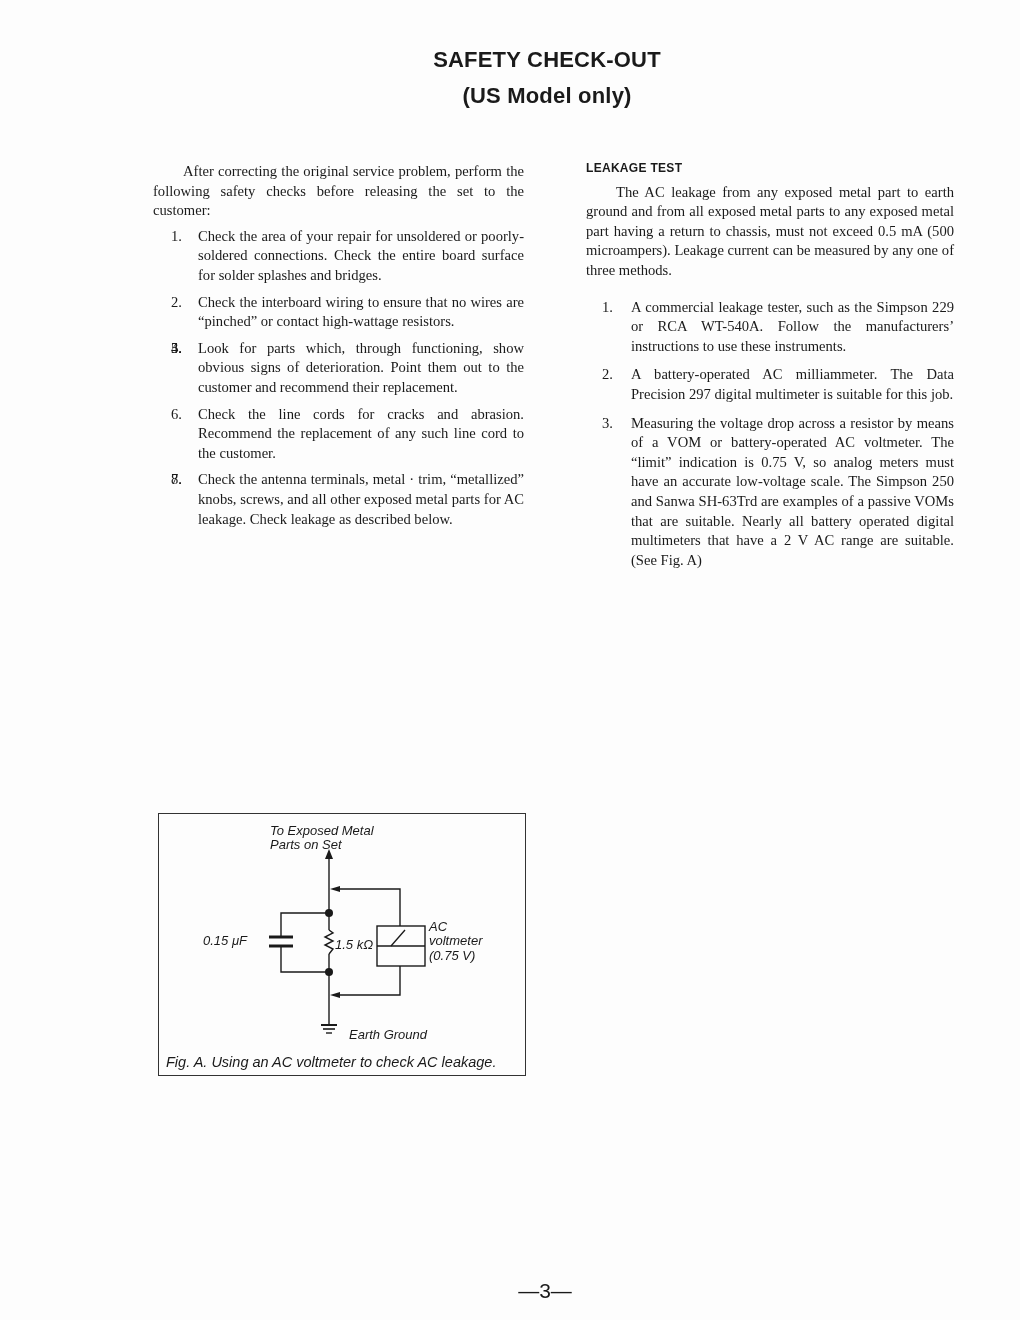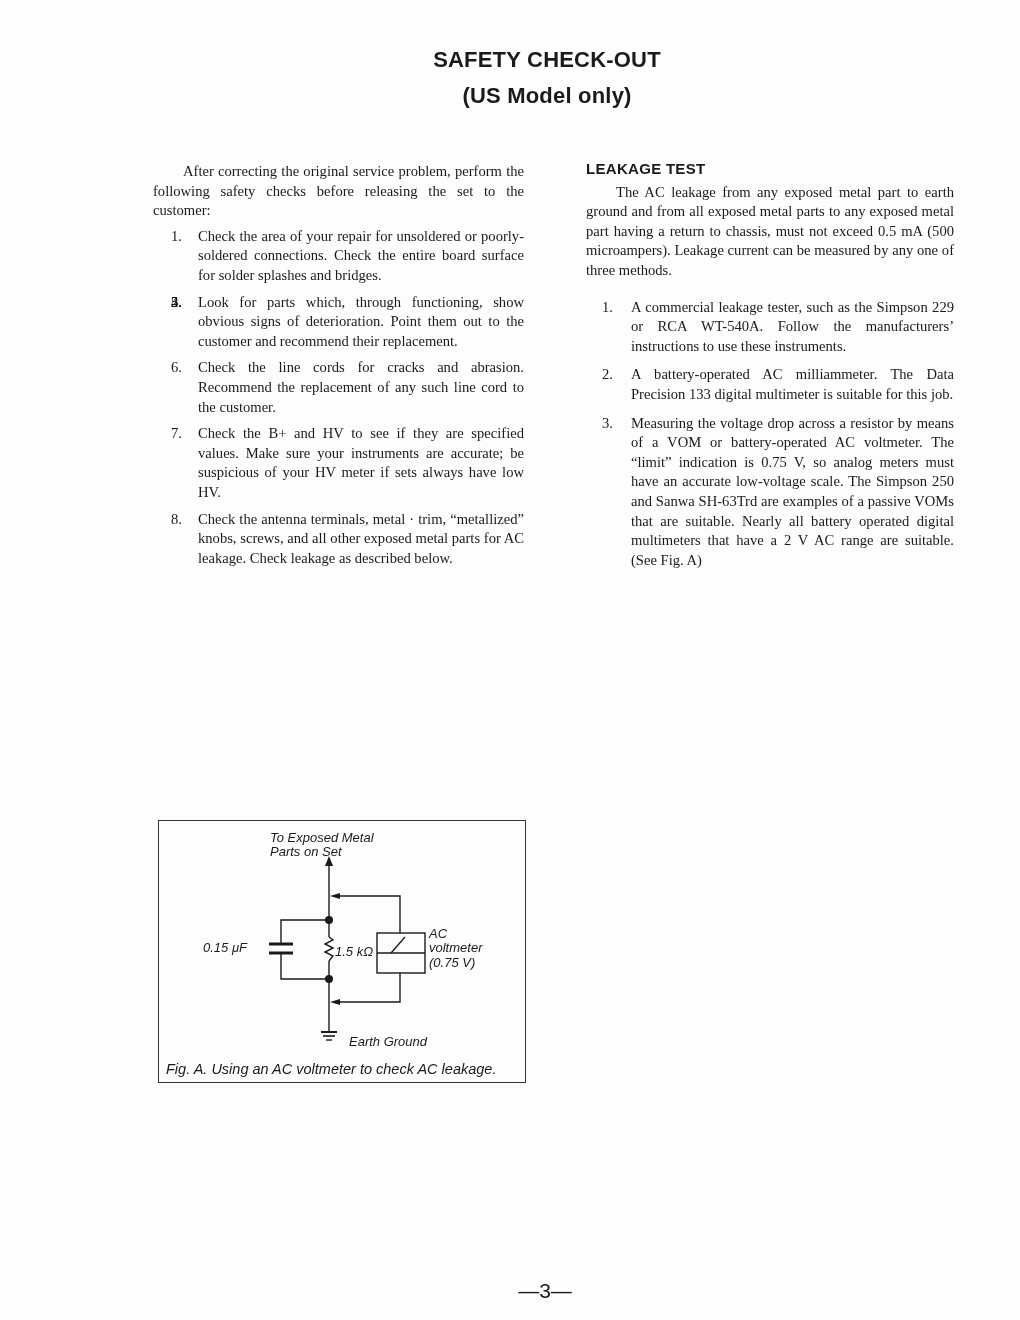--- a/index.html
+++ b/index.html
@@ -21,61 +21,60 @@
   .col.left { left: 153px; top: 138px; width: 371px; }
   .col.right { left: 586px; top: 135px; width: 368px; }
   .intro { text-indent: 30px; margin: 0 0 6px 0; }
   ol { list-style: none; margin: 0; padding: 0; }
   ol li { position: relative; padding-left: 45px; margin-bottom: 7px; }
   ol li .num { position: absolute; left: 18px; top: 0; }
   .right ol li { padding-left: 45px; margin-bottom: 9px; }
   .right ol li .num { left: 16px; }
   .right ol { margin-top: 17px; }
   .heading {
-    font-family: "Liberation Sans", sans-serif; font-weight: bold; font-size: 15px;
+    font-family: "Liberation Sans", sans-serif; font-weight: bold; font-size: 12px;
     margin: 0 0 4px 0; letter-spacing: 0.3px;
   }
   .figure {
     position: absolute; left: 158px; top: 813px; width: 366px; height: 261px;
     border: 1.5px solid #333;
-    margin-top: 7px;
   }
   .figure svg { position: absolute; left: 0; top: 0; }
   .figure svg text { font-family: "Liberation Sans", sans-serif; font-style: italic; fill: #1a1a1a; }
   .page-number {
     position: absolute; left: 0; width: 1090px; top: 1279px; text-align: center;
     font-family: "Liberation Sans", sans-serif; font-size: 21px;
   }
 </style>
 </head>
 <body>
 
 <div class="title t1">SAFETY  CHECK-OUT</div>
 <div class="title t2">(US Model only)</div>
 
 <div class="col left">
   <p class="intro">After correcting the original service problem, perform the following safety checks before releasing the set to the customer:</p>
   <ol>
     <li><span class="num">1.</span><span>Check the area of your repair for unsoldered or poorly-soldered connections.  Check the entire board surface for solder splashes and bridges.</span></li>
-    <li><span class="num">2.</span></li>
+    <li><span class="num">2.</span><span>Check the interboard wiring to ensure that no wires are “pinched” or contact high-wattage resistors.</span></li>
     <li><span class="num">3.</span></li>
     <li><span class="num">4.</span></li>
     <li><span class="num">5.</span><span>Look for parts which, through functioning, show obvious signs of deterioration.  Point them out to the customer and recommend their replacement.</span></li>
     <li><span class="num">6.</span><span>Check the line cords for cracks and abrasion. Recommend the replacement of any such line cord to the customer.</span></li>
-    <li><span class="num">7.</span><span>Check the B+ and HV to see if they are specified values.  Make sure your instruments are accurate; be suspicious of your HV meter if sets always have low HV.</span></li>
+    <li><span class="num">7.</span></li>
     <li><span class="num">8.</span><span>Check the antenna terminals, metal · trim, “metallized” knobs, screws, and all other exposed metal parts for AC leakage.  Check leakage as described below.</span></li>
   </ol>
 </div>
 
 <div class="col right">
   <div class="heading">LEAKAGE  TEST</div>
   <p class="intro">The AC leakage from any exposed metal part to earth ground and from all exposed metal parts to any exposed metal part having a return to chassis, must not exceed 0.5 mA (500 microampers).  Leakage current can be measured by any one of three methods.</p>
   <ol>
     <li><span class="num">1.</span><span>A commercial leakage tester, such as the Simpson 229 or RCA WT-540A.  Follow the manufacturers’ instructions to use these instruments.</span></li>
-    <li><span class="num">2.</span><span>A battery-operated AC milliammeter.  The Data Precision 133 digital multimeter is suitable for this job.</span></li>
+    <li><span class="num">2.</span><span>A battery-operated AC milliammeter.  The Data Precision 297 digital multimeter is suitable for this job.</span></li>
     <li><span class="num">3.</span><span>Measuring the voltage drop across a resistor by means of a VOM or battery-operated AC voltmeter. The “limit” indication is 0.75 V, so analog meters must have an accurate low-voltage scale.  The Simpson 250 and Sanwa SH-63Trd are examples of a passive VOMs that are suitable.  Nearly all battery operated digital multimeters that have a 2 V AC range are suitable. (See Fig. A)</span></li>
   </ol>
 </div>
 
 <div class="figure">
   <svg width="366" height="261" viewBox="0 0 366 261">
     <g stroke="#1a1a1a" stroke-width="1.4" fill="none">
 
       <line x1="170" y1="42" x2="170" y2="210"></line>
 

